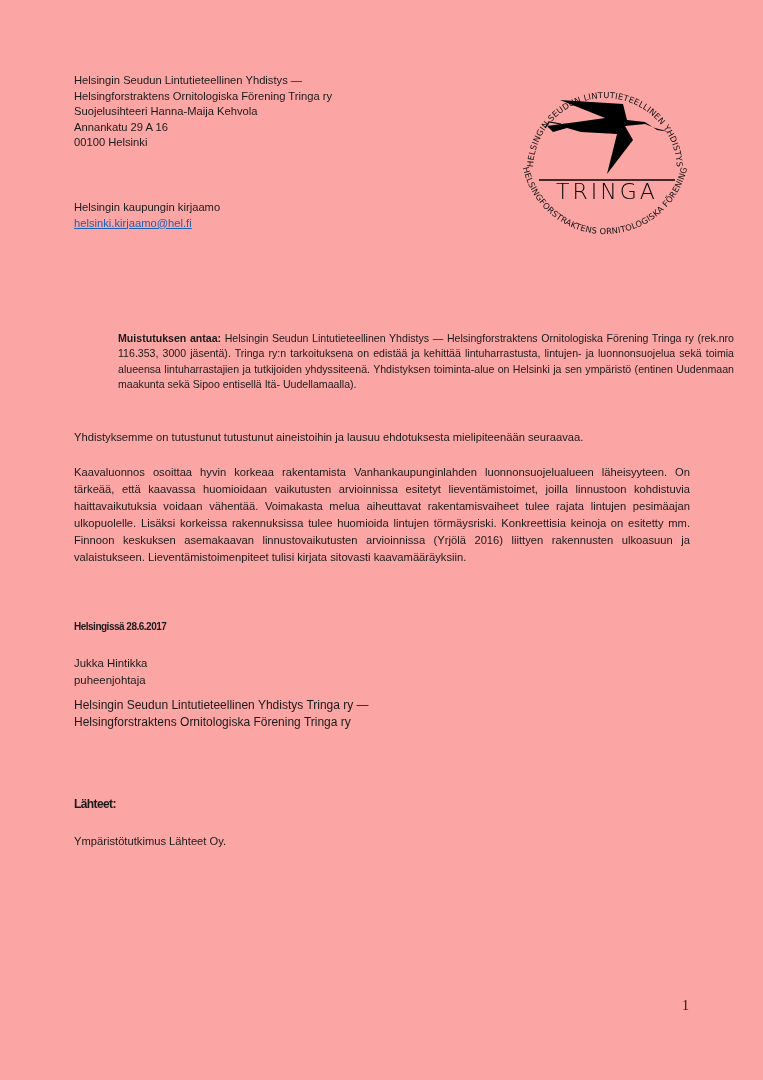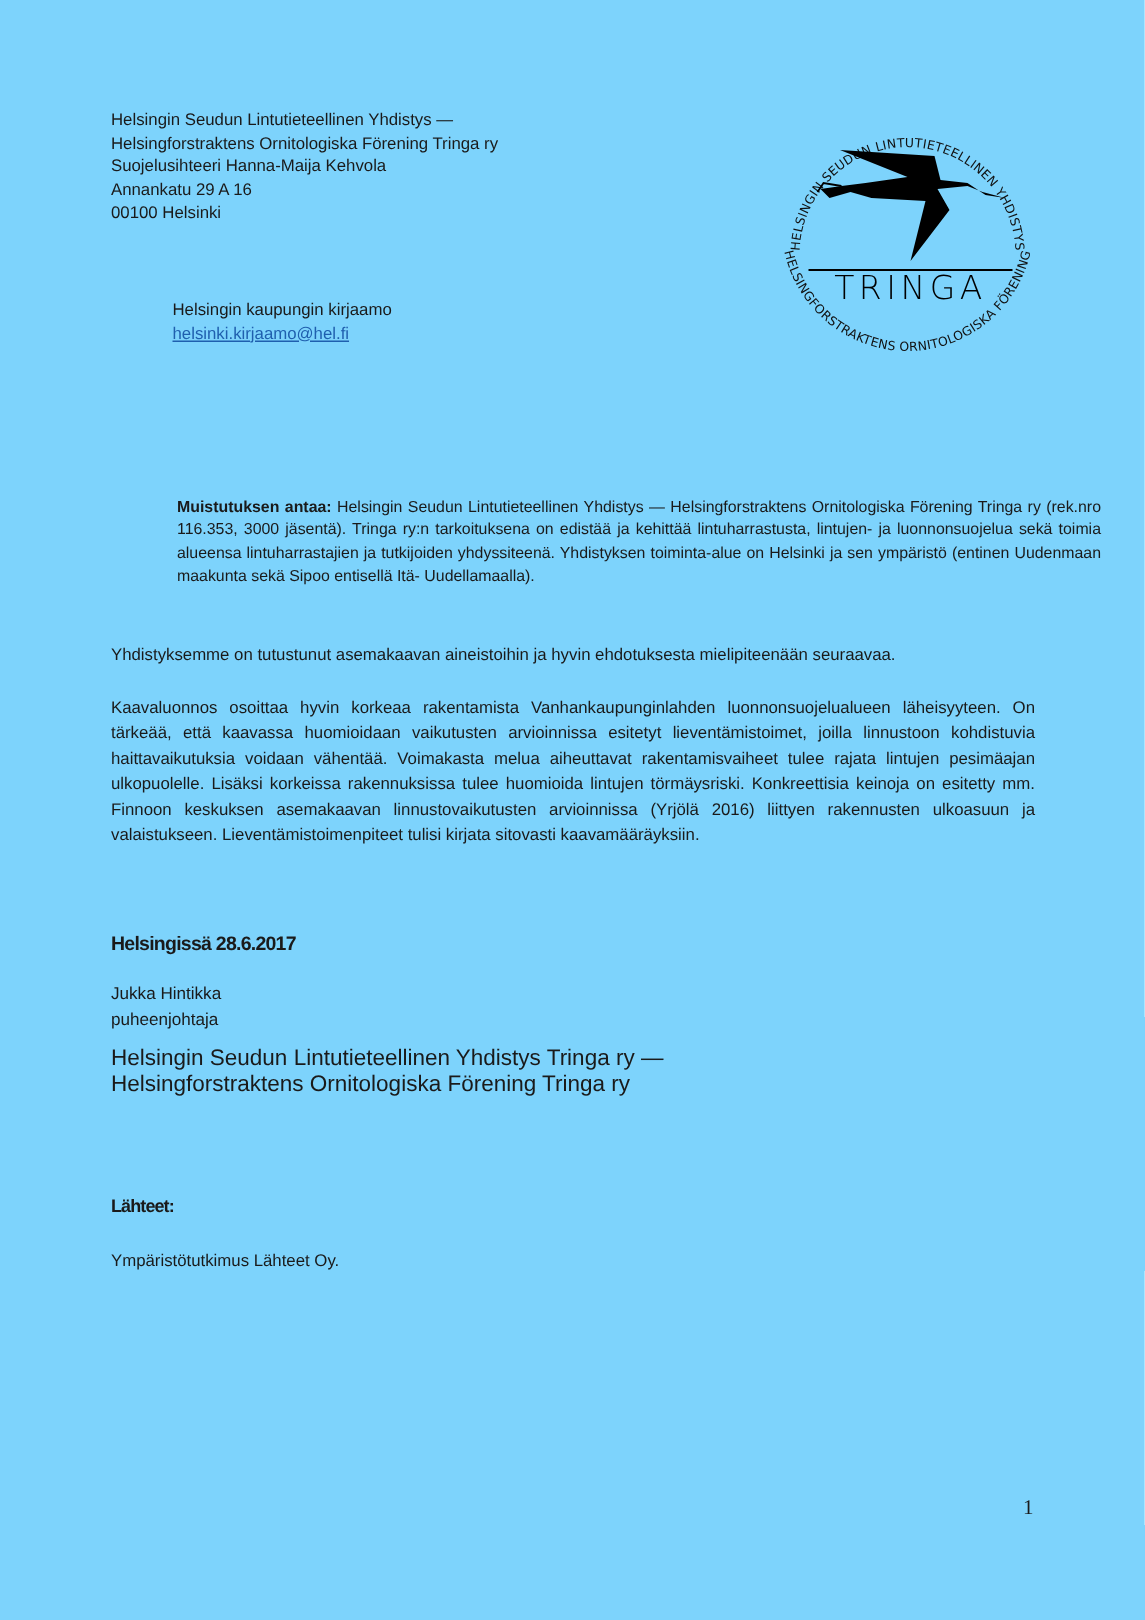--- a/index.html
+++ b/index.html
@@ -1,33 +1,33 @@
 <!DOCTYPE html>
 <html><head>
   <meta charset="utf-8">
   <style>
     html, body { margin: 0; padding: 0; background: #ffffff; }
     body {
       width: 763px; height: 1080px; position: relative; overflow: hidden;
       font-family: "Liberation Sans", sans-serif; color: #1a1a1a;
     }
-    .page { position: absolute; left: 0; top: 0; width: 763px; height: 1080px; background: #7dd3fc; }
+    .page { position: absolute; left: 0; top: 0; width: 763px; height: 1080px; background: #fca5a5; }
     .sender { position: absolute; left: 74px; top: 73px; font-size: 11.2px; line-height: 15.6px; }
     .sender div, .recipient div { white-space: nowrap; }
     .link { color: #1f5fae; text-decoration: underline; }
-    .recipient { position: absolute; left: 74px; top: 200px; font-size: 11.2px; line-height: 15.6px; margin-left: 41px; }
+    .recipient { position: absolute; left: 74px; top: 200px; font-size: 11.2px; line-height: 15.6px; }
     .logo { position: absolute; left: 505px; top: 62px; width: 200px; height: 190px; }
     .title { position: absolute; left: 74px; top: 298px; font-size: 16.5px; letter-spacing: -0.3px; color: #111; white-space: nowrap; }
     .intro { position: absolute; left: 74px; top: 331px; width: 616px; font-size: 10.6px; line-height: 15.3px; text-align: justify; margin-left: 44px; }
     .intro b { font-weight: bold; }
     .p1 { position: absolute; left: 74px; top: 430px; width: 616px; font-size: 11.2px; line-height: 15.6px; white-space: nowrap; }
     .p2 { position: absolute; left: 74px; top: 464px; width: 616px; font-size: 11.2px; line-height: 16.9px; text-align: justify; }
-    .date { position: absolute; left: 74px; top: 621px; font-size: 13px; font-weight: bold; letter-spacing: -0.5px; }
+    .date { position: absolute; left: 74px; top: 621px; font-size: 10px; font-weight: bold; letter-spacing: -0.5px; }
     .signer { position: absolute; left: 74px; top: 655px; font-size: 11.4px; line-height: 17px; }
-    .signer-org { position: absolute; left: 74px; top: 697px; font-size: 15px; line-height: 17px; }
+    .signer-org { position: absolute; left: 74px; top: 697px; font-size: 12px; line-height: 17px; }
     .sources-heading { position: absolute; left: 74px; top: 797px; font-size: 12px; font-weight: bold; letter-spacing: -0.6px; }
     .sources-text { position: absolute; left: 74px; top: 832px; width: 616px; font-size: 11.2px; line-height: 18px; text-align: justify; }
     .sources-text .line1 { text-align-last: justify; display: block; }
     .page-number { position: absolute; left: 682px; top: 998px; font-family: "Liberation Serif", serif; font-size: 14px; }
   </style>
 </head>
 <body>
 
 <div class="page">
 
@@ -64,21 +64,21 @@
       <text x="102" y="137" text-anchor="middle" font-family="DejaVu Sans, sans-serif" font-size="22" font-weight="300" letter-spacing="3" fill="#000">TRINGA</text>
     </svg>
   </div>
 
 
   <div class="intro">
     <b>Muistutuksen antaa:</b>
     <span>Helsingin Seudun Lintutieteellinen Yhdistys — Helsingforstraktens Ornitologiska Förening Tringa ry (rek.nro 116.353, 3000 jäsentä). Tringa ry:n tarkoituksena on edistää ja kehittää lintuharrastusta, lintujen- ja luonnonsuojelua sekä toimia alueensa lintuharrastajien ja tutkijoiden yhdyssiteenä. Yhdistyksen toiminta-alue on Helsinki ja sen ympäristö (entinen Uudenmaan maakunta sekä Sipoo entisellä Itä- Uudellamaalla).</span>
   </div>
 
-  <div class="p1">Yhdistyksemme on tutustunut asemakaavan aineistoihin ja hyvin ehdotuksesta mielipiteenään seuraavaa.</div>
+  <div class="p1">Yhdistyksemme on tutustunut tutustunut aineistoihin ja lausuu ehdotuksesta mielipiteenään seuraavaa.</div>
 
   <div class="p2">Kaavaluonnos osoittaa hyvin korkeaa rakentamista Vanhankaupunginlahden luonnonsuojelualueen läheisyyteen. On tärkeää, että kaavassa huomioidaan vaikutusten arvioinnissa esitetyt lieventämistoimet, joilla linnustoon kohdistuvia haittavaikutuksia voidaan vähentää. Voimakasta melua aiheuttavat rakentamisvaiheet tulee rajata lintujen pesimäajan ulkopuolelle. Lisäksi korkeissa rakennuksissa tulee huomioida lintujen törmäysriski. Konkreettisia keinoja on esitetty mm. Finnoon keskuksen asemakaavan linnustovaikutusten arvioinnissa (Yrjölä 2016) liittyen rakennusten ulkoasuun ja valaistukseen. Lieventämistoimenpiteet tulisi kirjata sitovasti kaavamääräyksiin.</div>
 
   <div class="date">Helsingissä 28.6.2017</div>
 
   <div class="signer">
     <div>Jukka Hintikka</div>
     <div>puheenjohtaja</div>
   </div>
 

